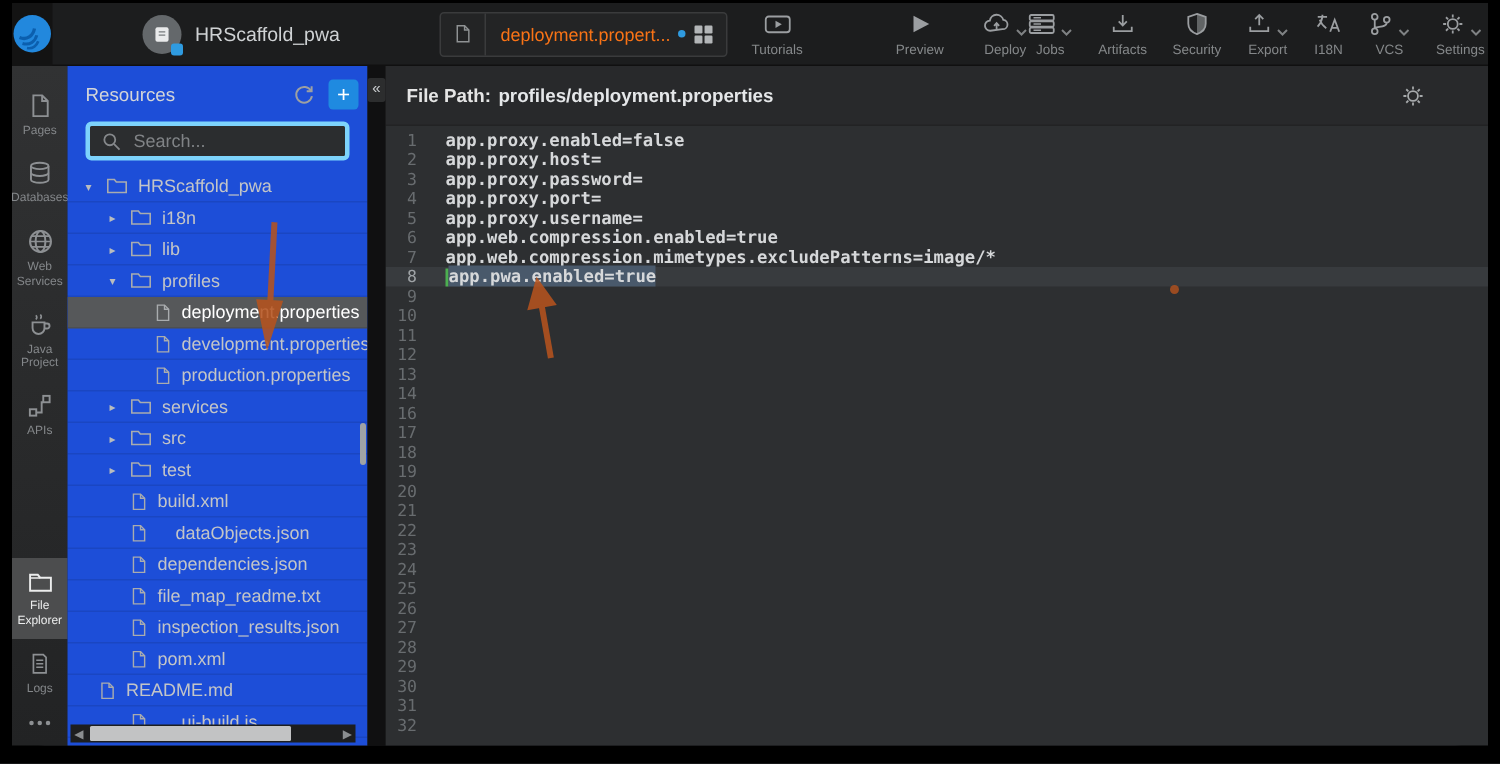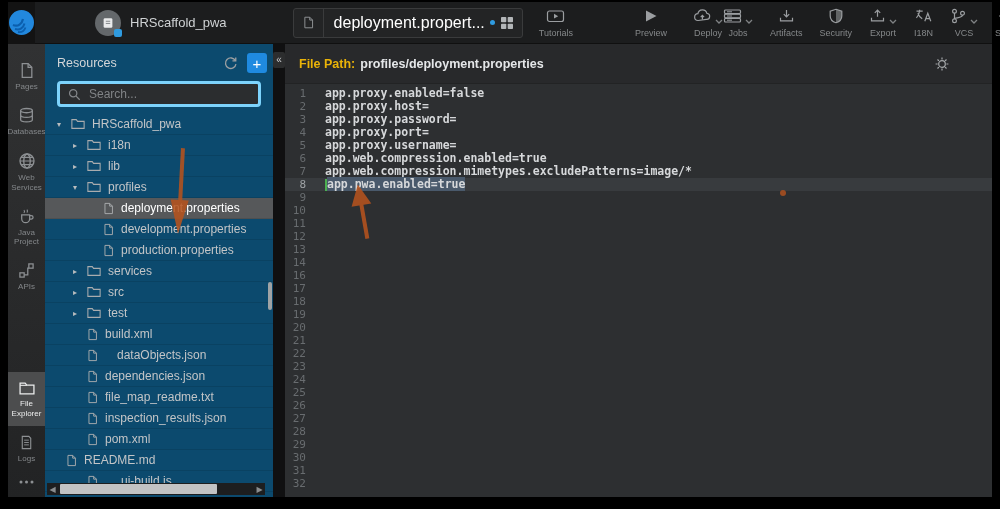--- a/index.html
+++ b/index.html
@@ -11,40 +11,40 @@
 
   
   .topbar{ height:42px; min-height:42px; background:#1c1d1e; display:flex; align-items:center; border-bottom:1px solid #101010; }
   .logo-cell{ width:37px; height:42px; background:#131313; display:flex; align-items:center; justify-content:center; }
   .app-chip{ display:flex; align-items:center; gap:9px; margin-left:60px; }
   .app-avatar{ width:26px; height:26px; border-radius:50%; background:#64686b; display:flex; align-items:center; justify-content:center; position:relative; }
   .app-avatar .pencil{ position:absolute; right:-1px; bottom:-1px; width:8px; height:8px; background:#2f9be0; border-radius:2px; }
   .app-name{ color:#cfd2d4; font-size:13px; }
   .tab-group{ margin-left:66px; height:30px; border:1px solid #3a3b3c; background:#232425; border-radius:3px; display:flex; align-items:center; }
   .tab-file-btn{ width:30px; height:100%; display:flex; align-items:center; justify-content:center; border-right:1px solid #3a3b3c; color:#8f9294; }
-  .tab-label{ color:#ffffff; font-size:16px; padding:0 5px 0 10px; white-space:nowrap; }
+  .tab-label{ color:#f97316; font-size:12px; padding:0 5px 0 10px; white-space:nowrap; }
   .tab-dot{ width:5px; height:5px; border-radius:50%; background:#2f9be0; margin-right:5px; flex:none; }
   .tab-grid{ color:#b3b6b8; padding-right:8px; display:flex; }
   .tools-left{ margin-left:16px; } .tools-center{ display:flex; gap:26px; margin-left:62px; }
   .tools-right{ margin-left:auto; display:flex; gap:17px; padding-right:12px; }
   .tool{ display:flex; flex-direction:column; align-items:center; gap:2px; color:#85888a; font-size:9px; cursor:default; }
   .tool .ticon{ color:#9b9ea1; display:flex; align-items:flex-end; gap:3px; height:19px; }
   .tool .chev{ color:#7f8284; margin-bottom:2px; display:flex; }
 
   
   .main{ flex:1; display:flex; min-height:0; }
   .iconbar{ width:37px; background:linear-gradient(180deg,#313233 0%, #222324 100%); display:flex; flex-direction:column; padding-top:10px; }
   .side-item{ display:flex; flex-direction:column; align-items:center; gap:3px; padding:8px 1px; color:#84878a; font-size:8px; text-align:center; line-height:1.15; }
   .side-item .sicon{ color:#8d9093; display:flex; }
   .side-item.active{ background:#4c4d4e; color:#eceded; }
   .side-item.active .sicon{ color:#eceded; }
   .side-bottom{ margin-top:auto; padding-bottom:4px; }
 
   
-  .tree-panel{ width:228px; background:#0c4a6e; position:relative; display:flex; flex-direction:column; font-size:12px; }
+  .tree-panel{ width:200px; background:#1d4ed8; position:relative; display:flex; flex-direction:column; font-size:12px; }
   .tree-header{ display:flex; align-items:center; padding:9px 6px 5px 12px; }
   .tree-title{ color:#d4d6d8; font-size:12.5px; flex:1; }
   .refresh-btn{ color:#9da0a2; margin-right:9px; display:flex; }
   .plus-btn{ width:20px; height:20px; background:var(--accent); color:#fff; border-radius:3px; display:flex; align-items:center; justify-content:center; font-size:15px; line-height:1; }
   .search-wrap{ margin:3px 12px 7px; height:26px; background:#2b2d2f; border:3px solid #7dd3fc; border-radius:4px; display:flex; align-items:center; padding:0 8px; gap:6px; color:#85888b; }
   .search-input{ background:transparent; border:none; outline:none; color:#c8cacc; font-size:12px; width:100%; }
   .search-input::placeholder{ color:#808386; }
   .tree-list{ flex:1; overflow:hidden; }
   .tree-row{ height:21px; display:flex; align-items:center; color:#c3c5c7; border-bottom:1px solid rgba(0,0,0,0.10); white-space:nowrap; overflow:hidden; }
   .tree-row.selected{ background:#56585a; color:#fff; }
@@ -55,21 +55,21 @@
   .hscroll .track{ flex:1; height:100%; position:relative; }
   .hscroll .thumb{ position:absolute; left:2px; top:1px; bottom:1px; width:80%; background:#c2c3c4; border-radius:1px; }
   .vthumb{ position:absolute; right:1px; top:238px; width:4px; height:28px; background:#9fa3a5; border-radius:2px; }
 
   .divider{ width:12px; background:#101011; position:relative; }
   .collapse-btn{ position:absolute; top:8px; left:0; width:12px; height:16px; color:#c9ccce; font-size:10px; line-height:16px; text-align:center; background:#2c2d2e; border-radius:2px; }
 
   
   .editor{ flex:1; display:flex; flex-direction:column; background:#2d2f31; min-width:0; }
   .filepath-bar{ height:40px; min-height:40px; background:#28292b; display:flex; align-items:center; padding:0 14px; font-size:12.5px; border-bottom:1px solid #222324; }
-  .fp-prefix{ color:#eab308; font-weight:bold; margin-right:5px; }
+  .fp-prefix{ color:#e5e5e5; font-weight:bold; margin-right:5px; }
   .fp-project{ color:#8e9194; margin-right:5px; }
   .fp-file{ color:#e5e7e9; font-weight:bold; }
   .fp-gear{ margin-left:auto; color:#a6a9ab; margin-right:28px; display:flex; }
   .code-area{ flex:1; font-family:"DejaVu Sans Mono", monospace; font-size:11.5px; line-height:13px; padding-top:3px; overflow:hidden; }
   .code-row{ display:flex; height:13px; align-items:center; }
   .code-row.current{ background:#383b3e; }
   .gutter{ width:30px; text-align:right; padding-right:9px; color:#686c6f; flex:none; font-size:11px; }
   .code-row.current .gutter{ color:#9fa3a6; }
   .code-text{ color:#d6d8da; font-weight:600; white-space:pre; padding-left:10px; }
   .sel{ background:var(--selection); }

